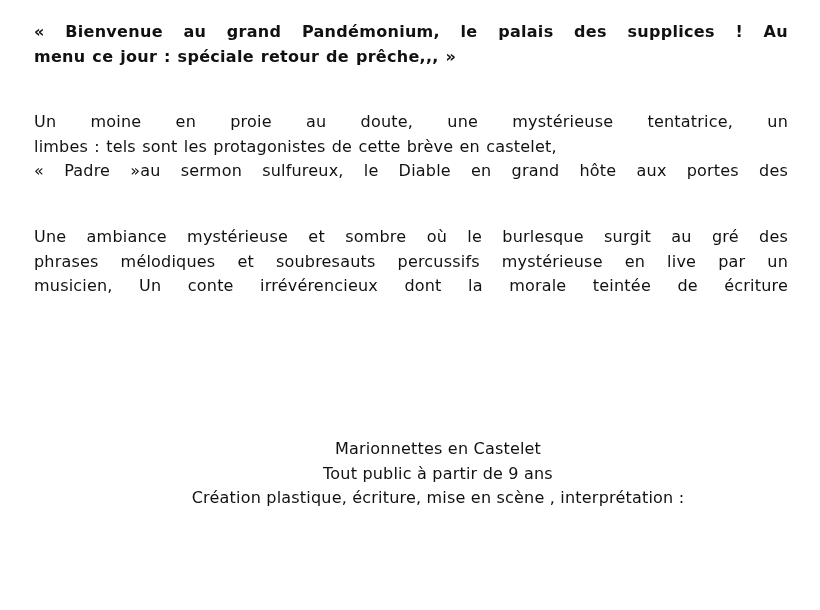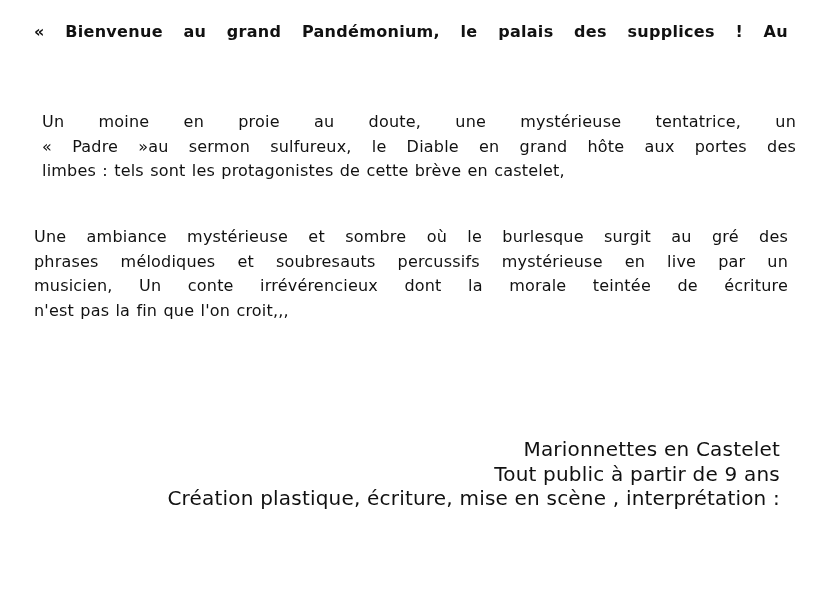--- a/index.html
+++ b/index.html
@@ -37,56 +37,56 @@
     .line {
       display: block;
       text-align: justify;
       text-align-last: justify;
       white-space: nowrap;
     }
     .line.last {
       text-align-last: left;
     }
     #p1 { position: absolute; top: 0; left: 0; width: 754px; }
-    #p2 { position: absolute; top: 90px; left: 8px; width: 754px; }
+    #p2 { position: absolute; top: 90px; left: 0; width: 754px; }
     #p3 { position: absolute; top: 205px; left: 0; width: 754px; }
     .credits {
       position: absolute;
-      right: 40px;
+      right: 32px;
       top: 437px;
       width: 700px;
-      text-align: right;
-      font-size: 20px;
+      text-align: center;
+      font-size: 16px;
       line-height: 24.5px;
       letter-spacing: 0.2px;
     }
     .credits div {
       white-space: nowrap;
     }
   </style>
 </head>
 <body>
 
 <div class="page">
 
   <p id="p1" class="para intro">
     <span class="line">« Bienvenue au grand Pandémonium, le palais des supplices ! Au</span>
+    <span class="line last">menu ce jour : spéciale retour de prêche,,, »</span>
   </p>
 
   <p id="p2" class="para">
     <span class="line">Un moine en proie au doute, une mystérieuse tentatrice, un</span>
+    <span class="line last">limbes : tels sont les protagonistes de cette brève en castelet,</span>
     <span class="line">« Padre »au sermon sulfureux, le Diable en grand hôte aux portes des</span>
-    <span class="line last">limbes : tels sont les protagonistes de cette brève en castelet,</span>
   </p>
 
   <p id="p3" class="para">
     <span class="line">Une ambiance mystérieuse et sombre où le burlesque surgit au gré des</span>
     <span class="line">phrases mélodiques et soubresauts percussifs mystérieuse en live par un</span>
     <span class="line">musicien, Un conte irrévérencieux dont la morale teintée de écriture</span>
-    <span class="line last">n'est pas la fin que l'on croit,,,</span>
   </p>
 
 </div>
 
 <div class="credits">
   <div>Marionnettes en Castelet</div>
   <div>Tout public à partir de 9 ans</div>
   <div>Création plastique, écriture, mise en scène , interprétation :</div>
 </div>
 

